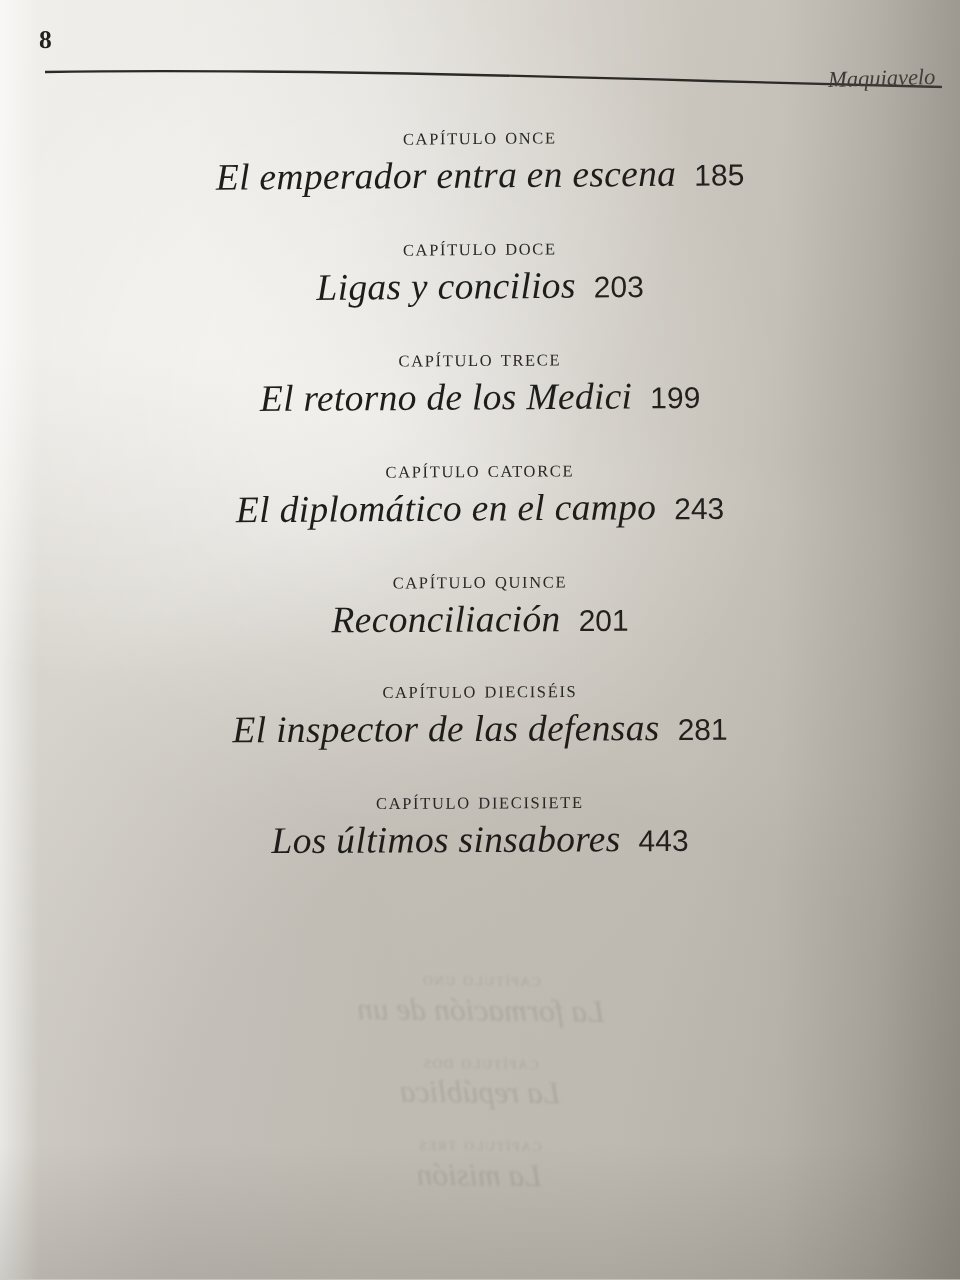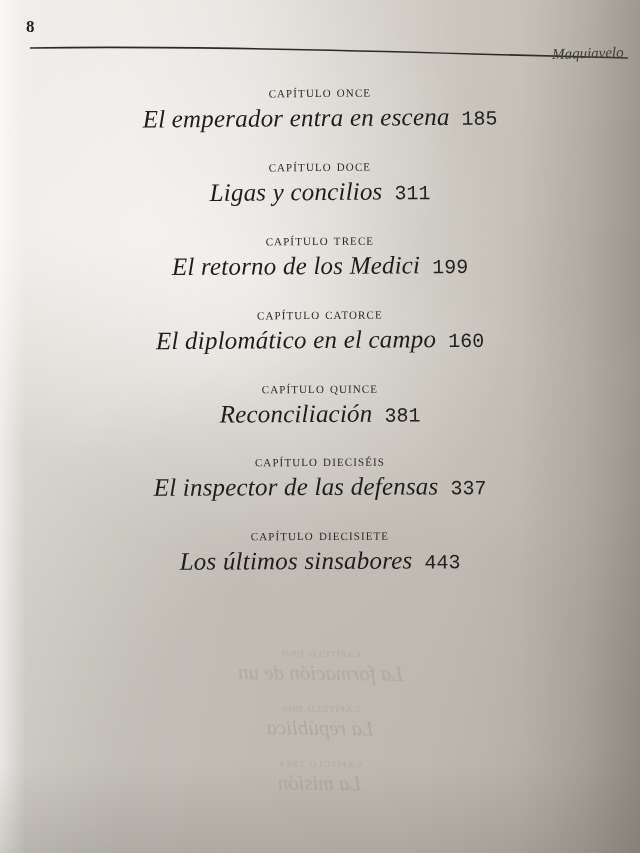--- a/index.html
+++ b/index.html
@@ -119,21 +119,21 @@
     line-height: 1.3;
   }
   .chap-title {
     font-family: "Liberation Serif", serif;
     font-style: italic;
     font-size: 25px;
     color: #1f1d1a;
     letter-spacing: 0.2px;
   }
   .chap-page {
-    font-family: Liberation Mono, monospace;
+    font-family: Liberation Sans, sans-serif;
     font-size: 20px;
     color: #23211e;
     margin-left: 12px;
     vertical-align: baseline;
   }
 
   
   .entry:nth-child(1) { transform: rotate(-0.5deg); }
   .entry:nth-child(2) { transform: rotate(-0.5deg); }
   .entry:nth-child(3) { transform: rotate(-0.4deg); }
@@ -194,49 +194,49 @@
     <div class="entry">
       <span class="chap-label">capítulo once</span>
       <span class="title-line">
         <span class="chap-title">El emperador entra en escena</span><span class="chap-page">185</span>
       </span>
     </div>
 
     <div class="entry">
       <span class="chap-label">capítulo doce</span>
       <span class="title-line">
-        <span class="chap-title">Ligas y concilios</span><span class="chap-page">311</span>
+        <span class="chap-title">Ligas y concilios</span><span class="chap-page">203</span>
       </span>
     </div>
 
     <div class="entry">
       <span class="chap-label">capítulo trece</span>
       <span class="title-line">
         <span class="chap-title">El retorno de los Medici</span><span class="chap-page">199</span>
       </span>
     </div>
 
     <div class="entry">
       <span class="chap-label">capítulo catorce</span>
       <span class="title-line">
-        <span class="chap-title">El diplomático en el campo</span><span class="chap-page">160</span>
+        <span class="chap-title">El diplomático en el campo</span><span class="chap-page">243</span>
       </span>
     </div>
 
     <div class="entry">
       <span class="chap-label">capítulo quince</span>
       <span class="title-line">
-        <span class="chap-title">Reconciliación</span><span class="chap-page">381</span>
+        <span class="chap-title">Reconciliación</span><span class="chap-page">201</span>
       </span>
     </div>
 
     <div class="entry">
       <span class="chap-label">capítulo dieciséis</span>
       <span class="title-line">
-        <span class="chap-title">El inspector de las defensas</span><span class="chap-page">337</span>
+        <span class="chap-title">El inspector de las defensas</span><span class="chap-page">281</span>
       </span>
     </div>
 
     <div class="entry">
       <span class="chap-label">capítulo diecisiete</span>
       <span class="title-line">
         <span class="chap-title">Los últimos sinsabores</span><span class="chap-page">443</span>
       </span>
     </div>
 

